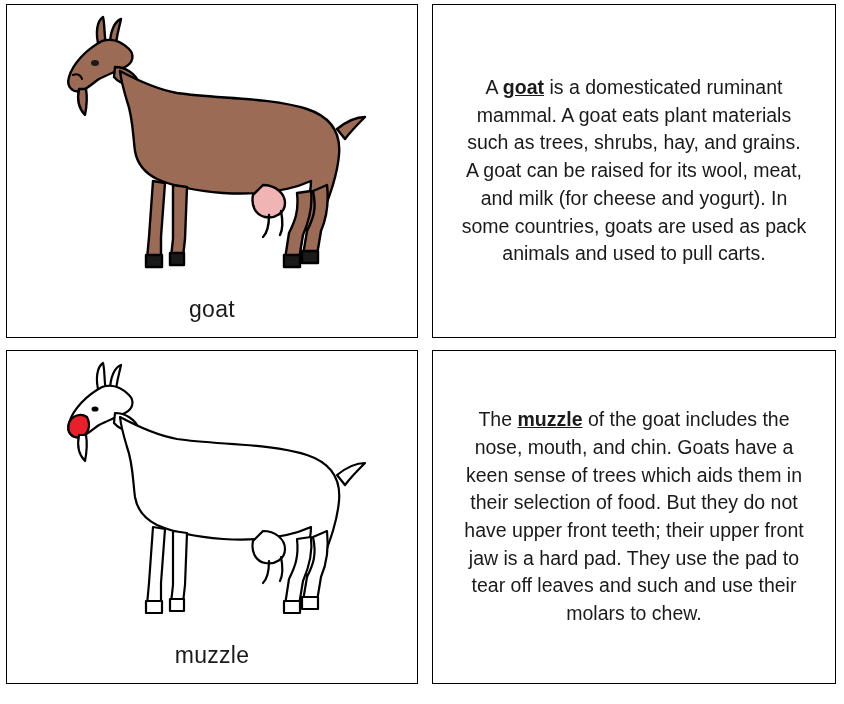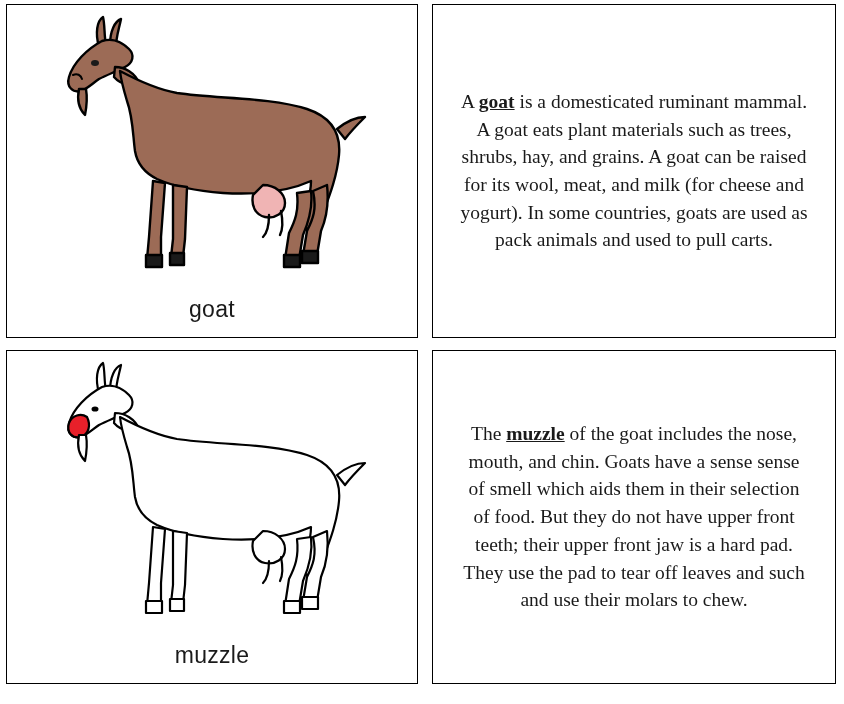--- a/index.html
+++ b/index.html
@@ -35,21 +35,20 @@
   .card.picture {
     width: 412px;
     height: 334px;
   }
   .card.text {
     width: 404px;
     height: 334px;
     display: flex;
     align-items: center;
     justify-content: center;
-    font-family: Liberation Serif, serif;
   }
   .pic-area {
     position: absolute;
     left: 0;
     top: 0;
     width: 100%;
     height: 268px;
   }
   .pic-label {
     position: absolute;
@@ -179,18 +178,18 @@
             <path d="M330 124 C340 116, 350 112, 358 112 C352 118, 344 126, 338 134 Z"></path>
 
             <ellipse cx="88" cy="58" rx="3.5" ry="2.6" fill="#000000" stroke="none"></ellipse>
           </g>
         </svg>
       </div>
       <div class="pic-label">muzzle</div>
     </div>
 
     <div class="card text">
-      <p class="para"><span>The </span><b>muzzle</b><span> of the goat includes the nose, mouth, and chin. Goats have a sense sense of smell which aids them in their selection of food. But they do not have upper front teeth; their upper front jaw is a hard pad. They use the pad to tear off leaves and such and use their molars to chew.</span></p>
+      <p class="para"><span>The </span><b>muzzle</b><span> of the goat includes the nose, mouth, and chin. Goats have a keen sense of trees which aids them in their selection of food. But they do not have upper front teeth; their upper front jaw is a hard pad. They use the pad to tear off leaves and such and use their molars to chew.</span></p>
     </div>
 
   </div>
 
 </div>
 
 </body></html>

